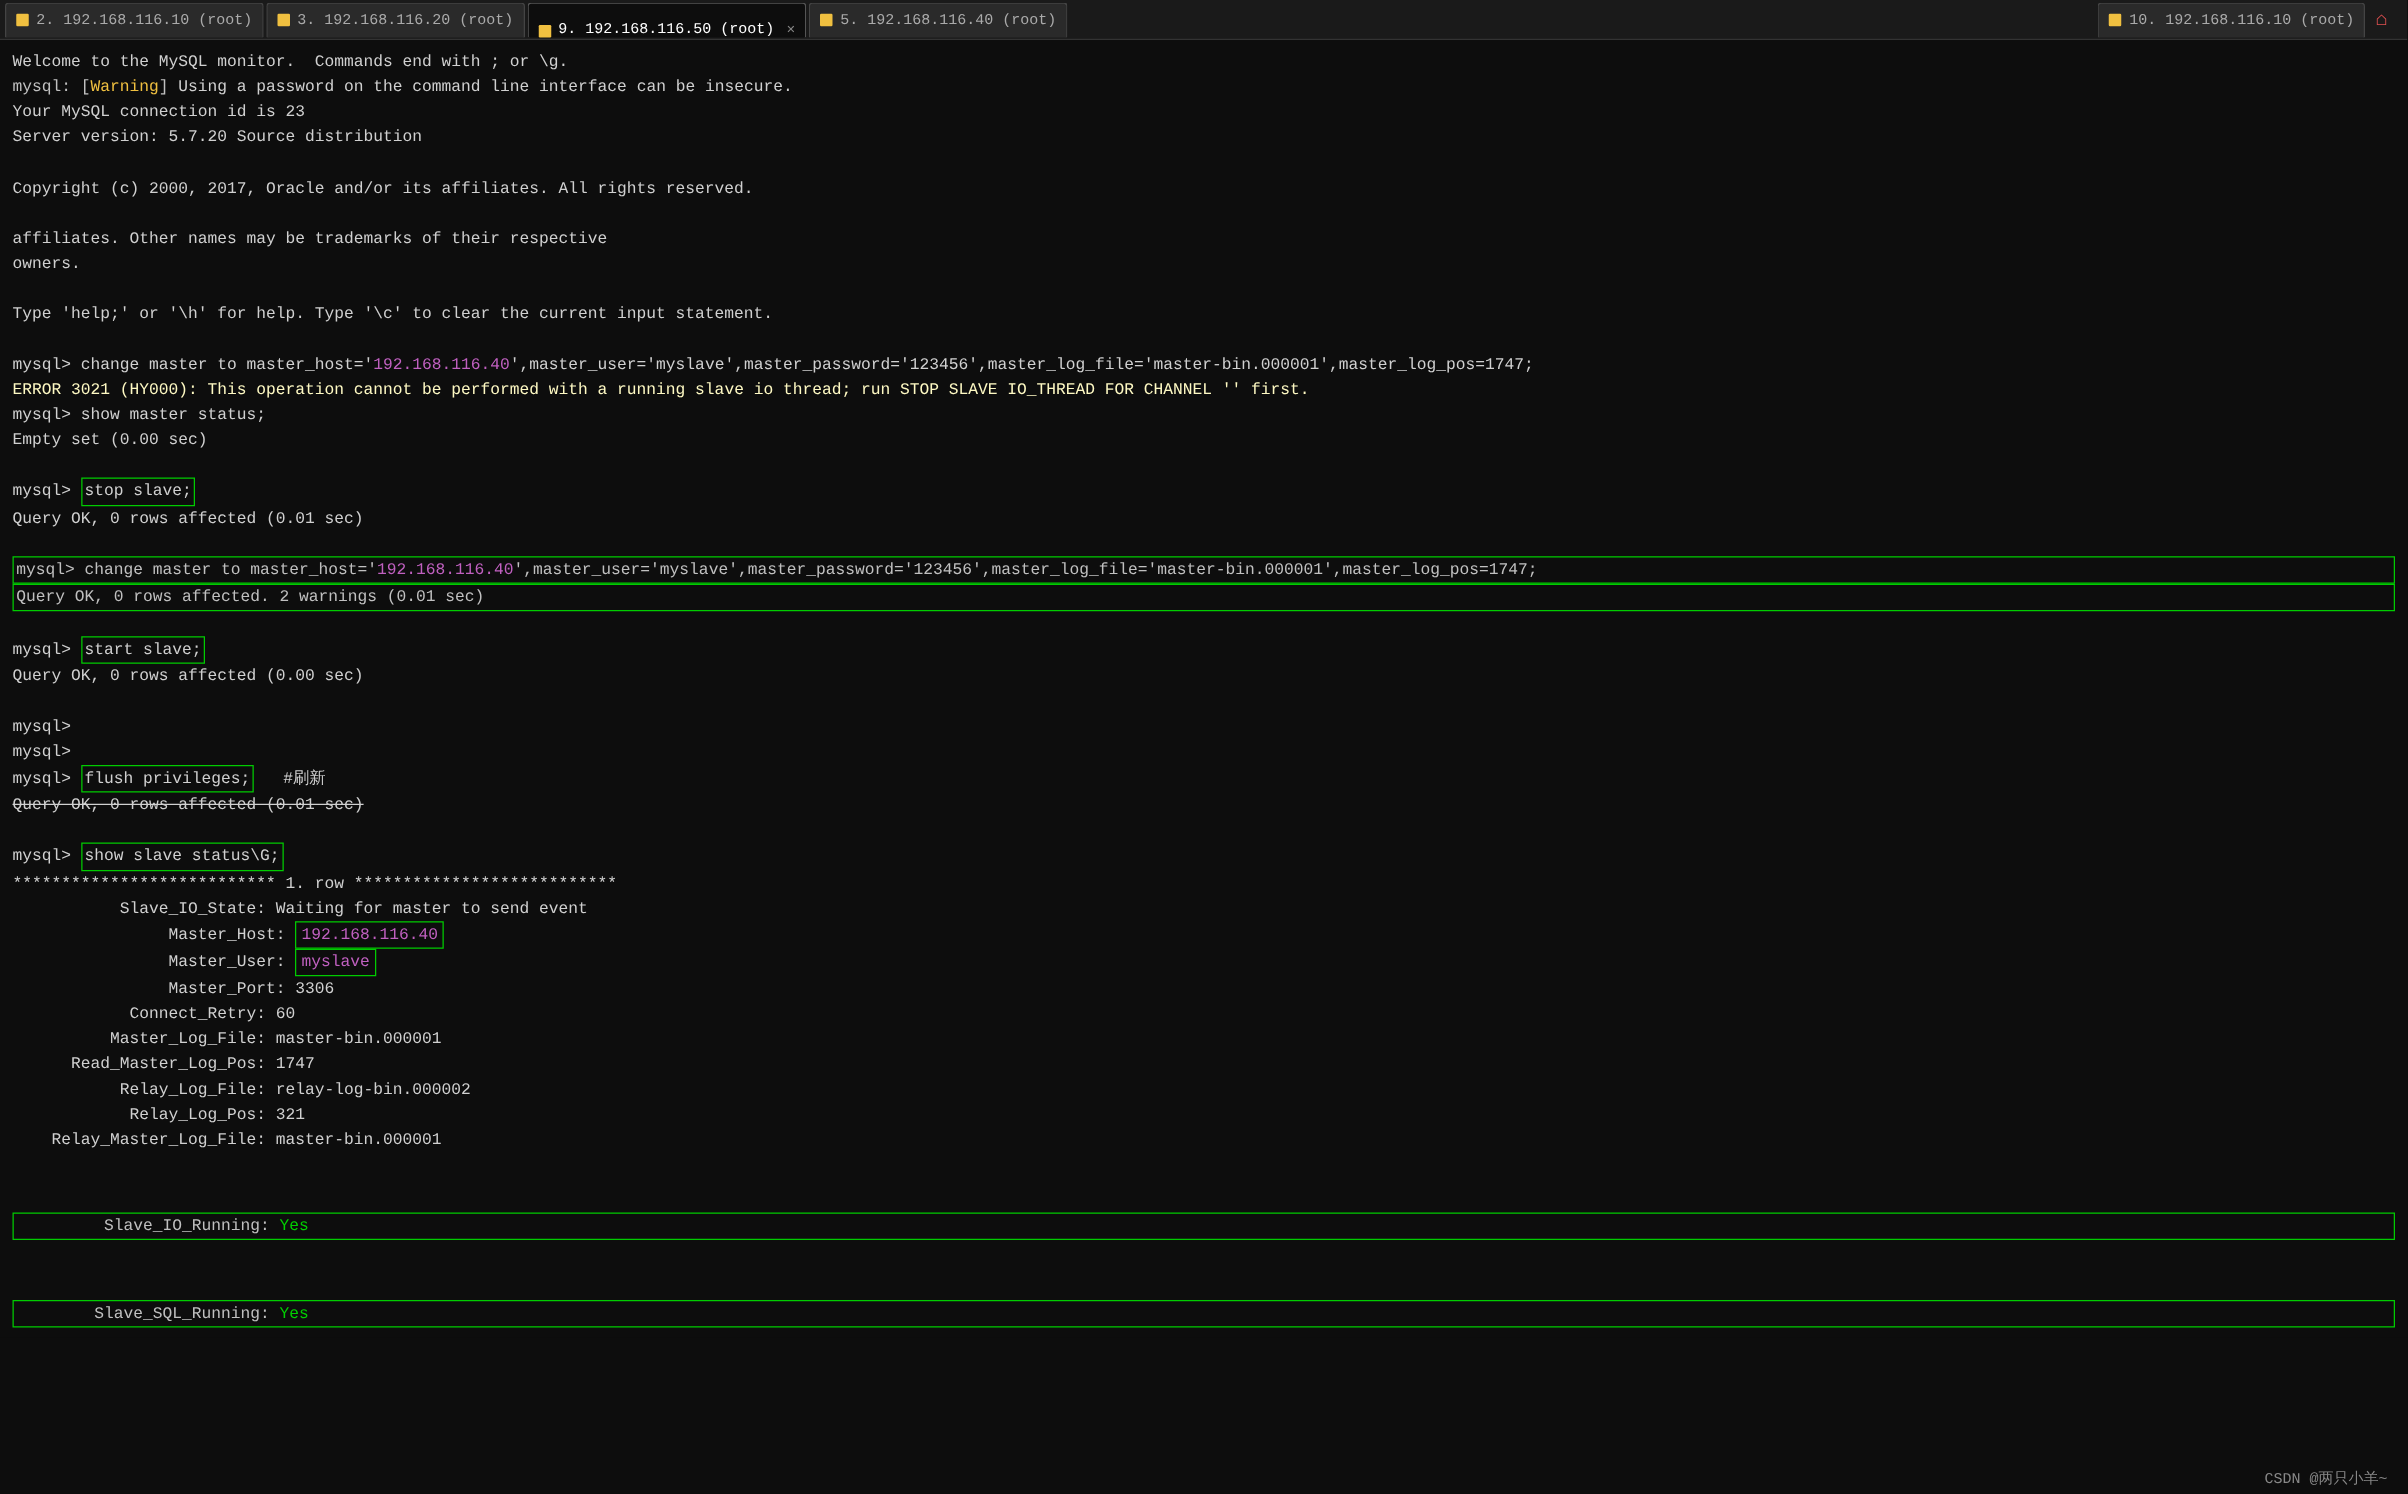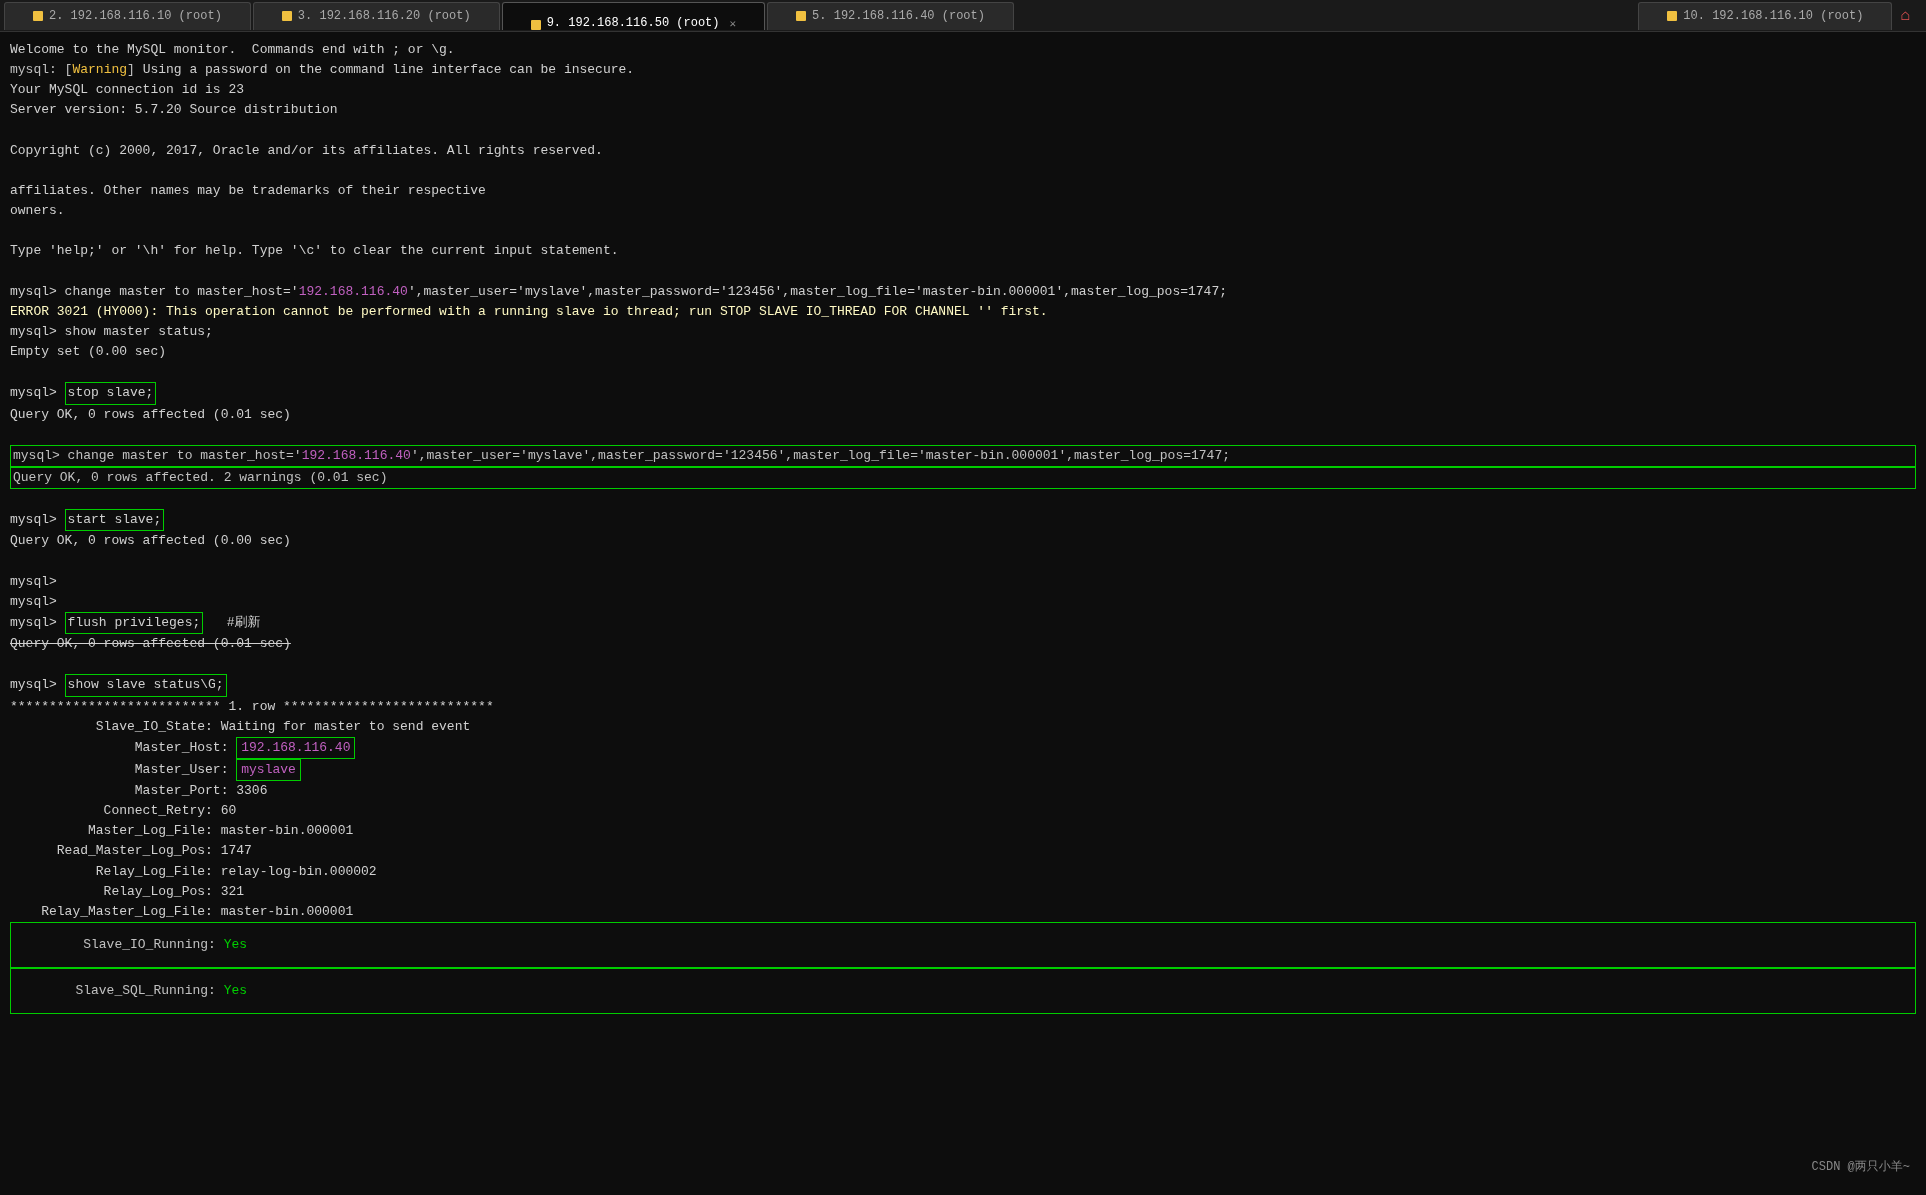--- a/index.html
+++ b/index.html
@@ -19,21 +19,21 @@
       align-items: center;
       background: #1a1a1a;
       border-bottom: 1px solid #333;
       height: 32px;
       padding: 0 4px;
       gap: 2px;
     }
     .tab {
       display: flex;
       align-items: center;
-      padding: 0 28px;
+      padding: 0 8px;
       height: 28px;
       background: #2a2a2a;
       border: 1px solid #444;
       border-bottom: none;
       cursor: pointer;
       font-size: 12px;
       color: #aaa;
       white-space: nowrap;
       gap: 6px;
       border-radius: 3px 3px 0 0;
@@ -107,27 +107,28 @@
 
     .master-user-box {
       display: inline-block;
       border: 1.5px solid #00cc00;
       padding: 0 4px;
     }
 
     .slave-io-box {
       display: block;
       border: 1.5px solid #00cc00;
-      padding: 12px 2px;
+      padding: 0 2px;
       white-space: pre;
+      margin-top: 48px;
     }
 
     .watermark {
       position: fixed;
-      bottom: 20px;
+      bottom: 4px;
       right: 16px;
       color: #888;
       font-size: 12px;
       font-family: 'Courier New', Courier, monospace;
     }
 
     .strikethrough {
       text-decoration: line-through;
     }
   </style>

